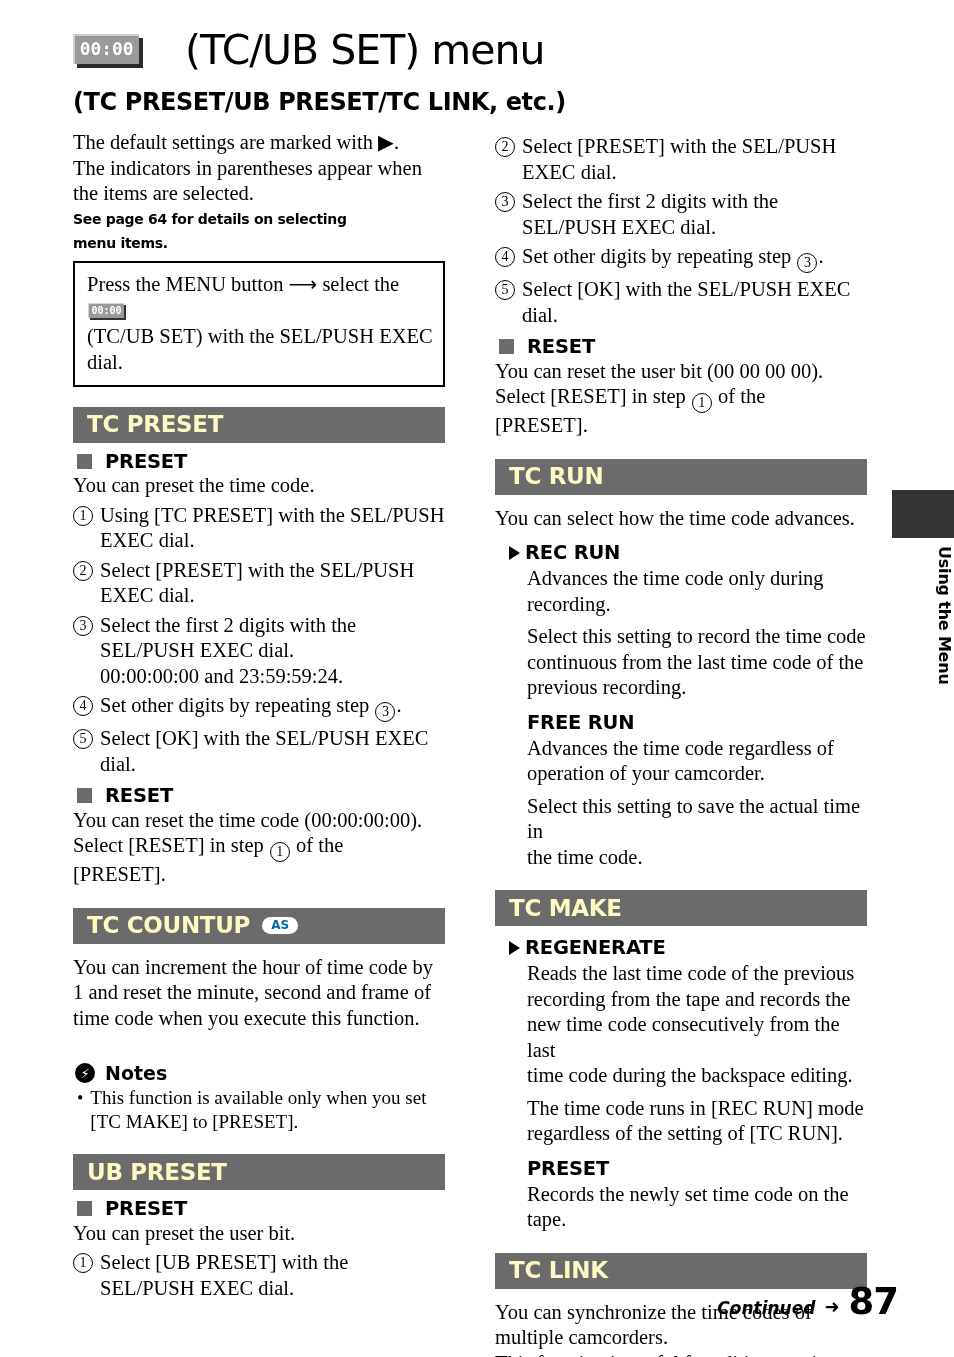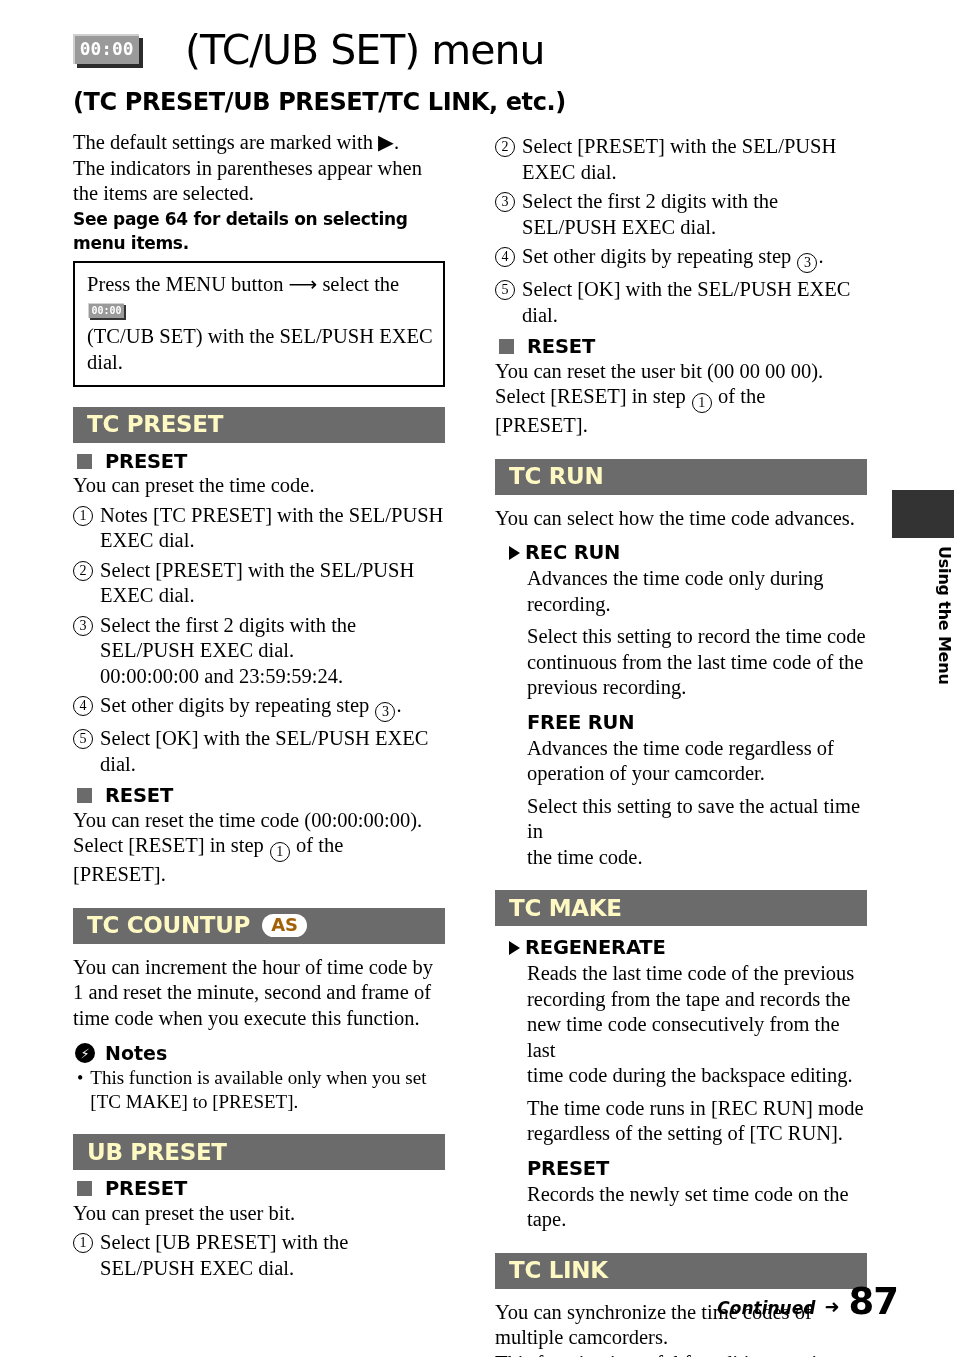--- a/index.html
+++ b/index.html
@@ -96,21 +96,21 @@
     margin: 0;
     font-size: 20.5px;
     line-height: 25.5px;
   }
   .gap-s { height: 11px; }
   .gap-m { height: 20px; }
 
   .bold-serif-para {
     font-family: "DejaVu Sans", sans-serif;
     font-weight: 700;
-    font-size: 17px;
+    font-size: 14px;
     line-height: 24px;
     letter-spacing: -0.3px;
   }
 
   
   .menu-box {
     border: 2px solid #000;
     padding: 8px 10px 10px 12px;
     box-sizing: border-box;
     margin-top: 6px;
@@ -159,24 +159,24 @@
   .sec-bar .sec-title {
     font-family: "DejaVu Sans", sans-serif;
     font-weight: 700;
     font-size: 23px;
     color: #fef9c3;
     letter-spacing: -0.3px;
     line-height: 1;
   }
   .as-badge {
     background: #ffffff;
-    color: #a16207;
-    font-family: "DejaVu Sans", sans-serif;
-    font-weight: 700;
-    font-size: 18px;
+    color: #0369a1;
+    font-family: "DejaVu Sans", sans-serif;
+    font-weight: 700;
+    font-size: 12px;
     border-radius: 12px;
     padding: 2px 9px 3px 9px;
     line-height: 1;
   }
 
   
   .sub-head {
     display: flex;
     align-items: center;
     gap: 13px;
@@ -247,21 +247,21 @@
     margin-right: 1px;
   }
   .step-txt { font-size: 20.5px; line-height: 25.5px; }
   .step-sub { margin-left: 27px; font-size: 20.5px; line-height: 25.5px; }
 
   
   .notes-head {
     display: flex;
     align-items: center;
     gap: 10px;
-    margin: 0 0 2px 2px;
+    margin: 20px 0 2px 2px;
   }
   .notes-icon {
     width: 20px; height: 20px;
     background: #000;
     border-radius: 50%;
     position: relative;
     flex: none;
   }
   .notes-icon::after {
     content: "\26A1";
@@ -388,21 +388,21 @@
     </div>
 
     <div class="sub-head">
       <span class="sq"></span>
       <span class="sh-text">PRESET</span>
     </div>
     <div class="ln">You can preset the time code.</div>
 
     <div class="step">
       <span class="num">1</span>
-      <span class="step-txt">Notes [TC PRESET] with the SEL/PUSH EXEC dial.</span>
+      <span class="step-txt">Using [TC PRESET] with the SEL/PUSH EXEC dial.</span>
     </div>
     <div class="step">
       <span class="num">2</span>
       <span class="step-txt">Select [PRESET] with the SEL/PUSH EXEC dial.</span>
     </div>
     <div class="step">
       <span class="num">3</span>
       <span class="step-txt">Select the first 2 digits with the SEL/PUSH EXEC dial.</span>
     </div>
     <div class="step-sub">00:00:00:00 and 23:59:59:24.</div>

